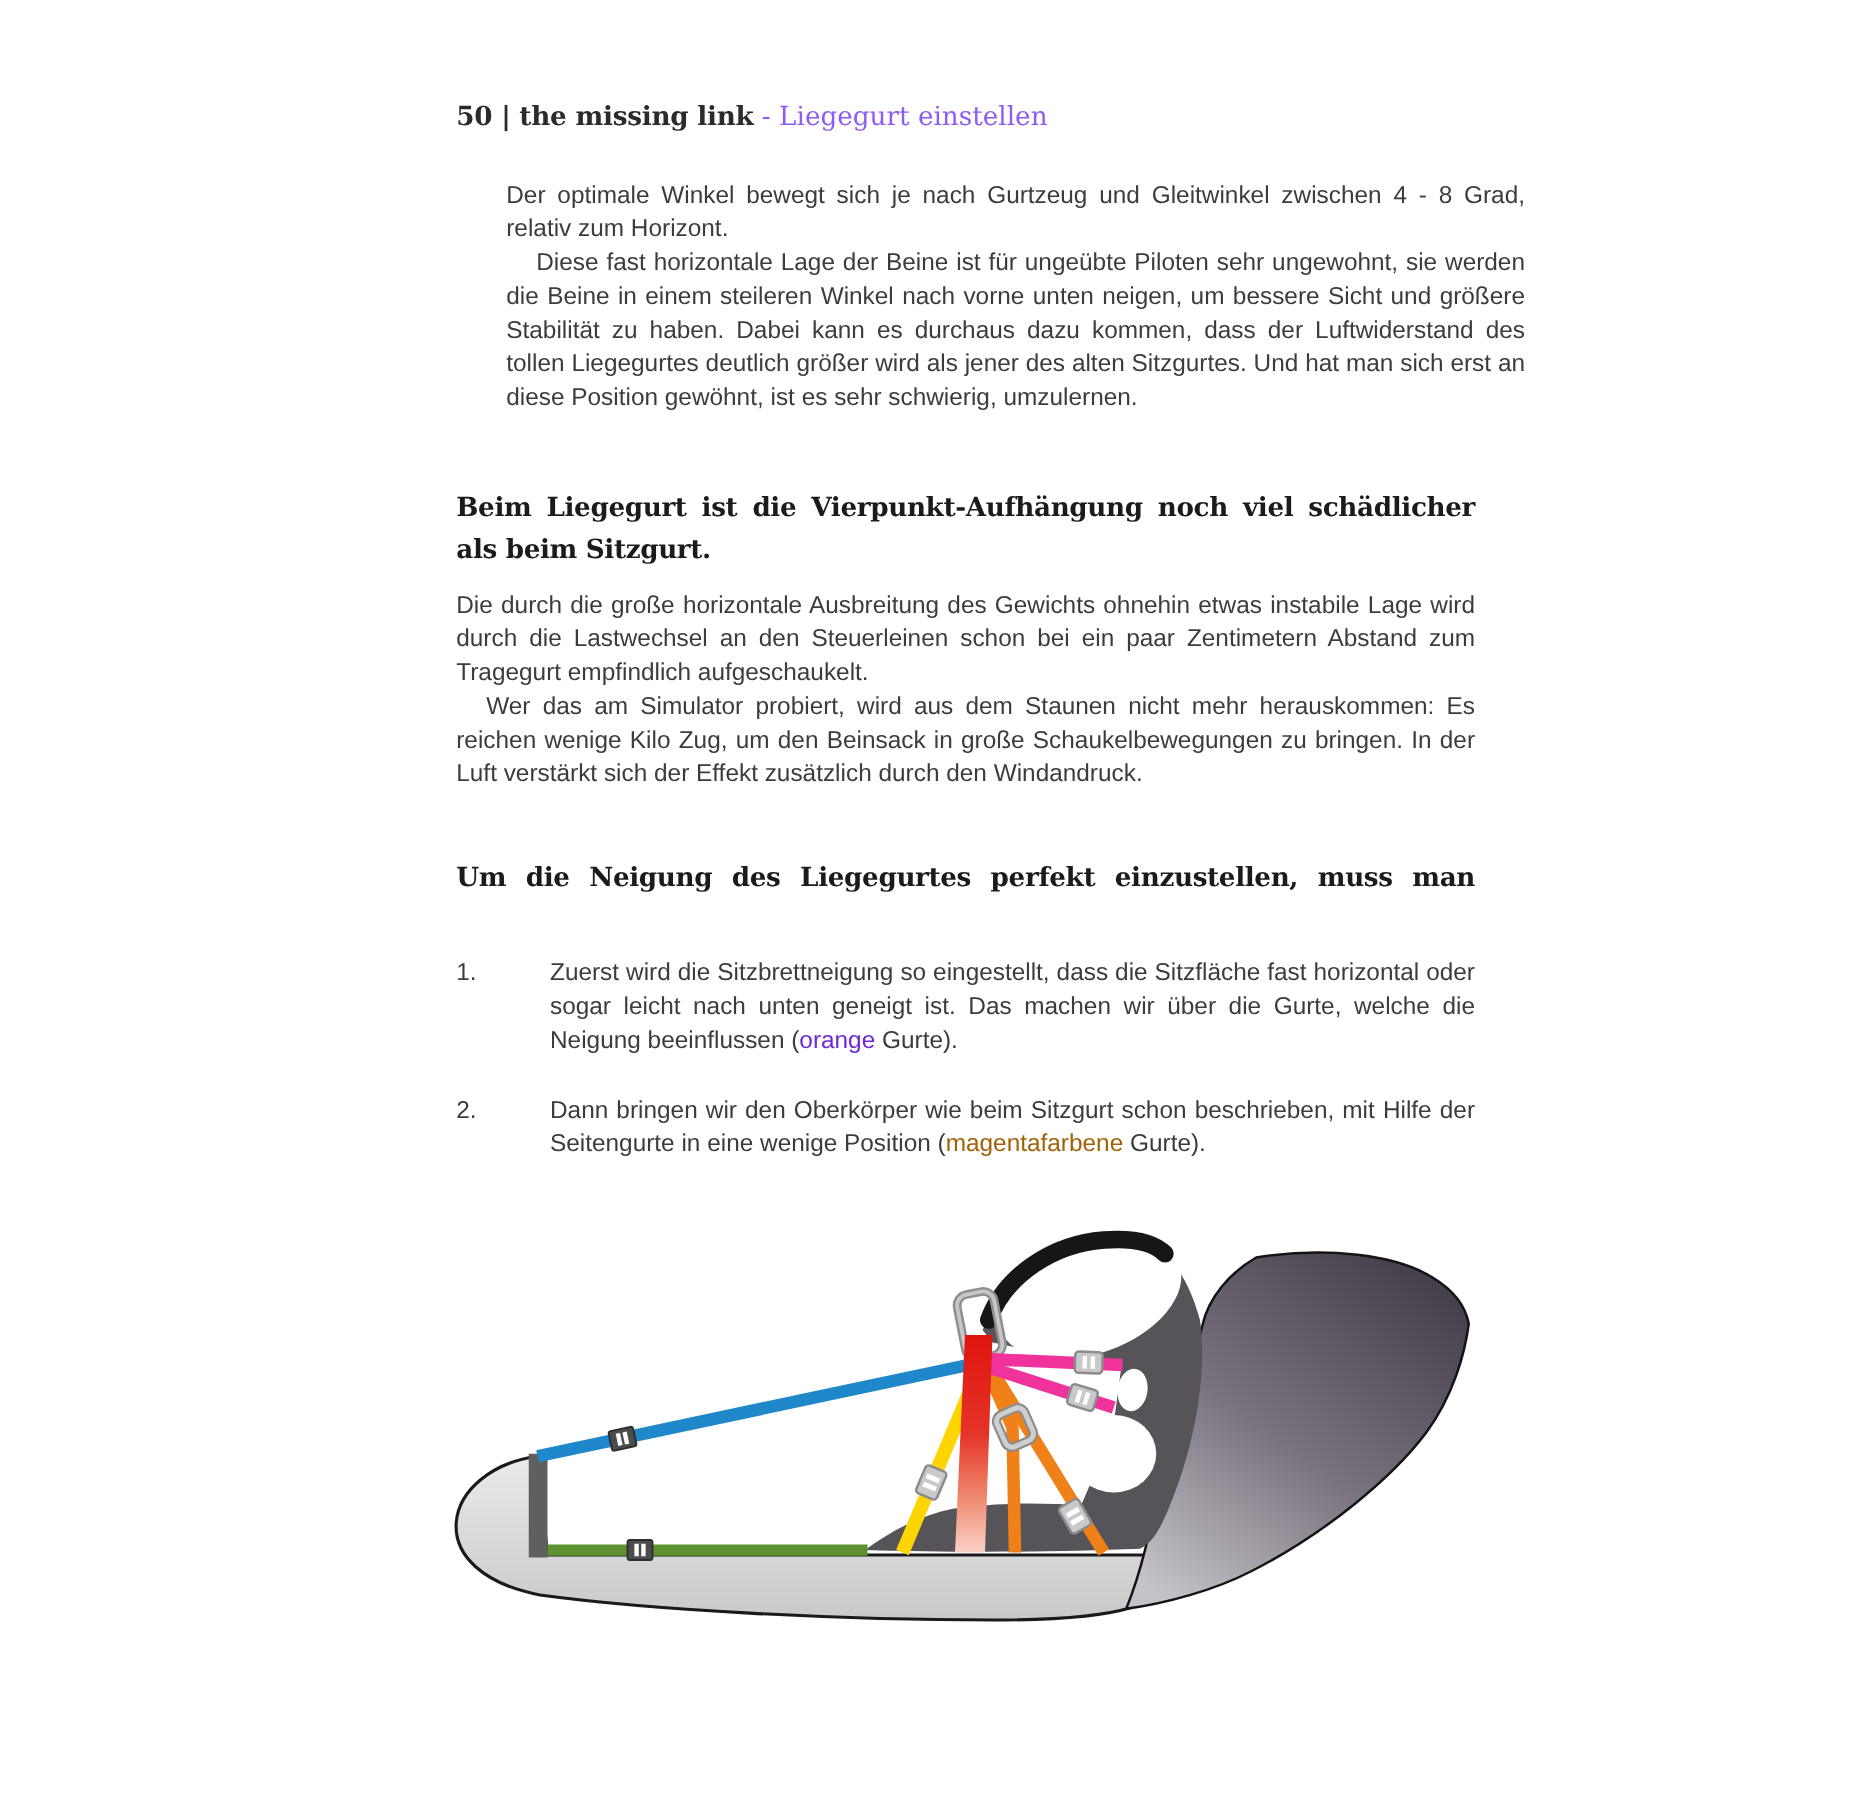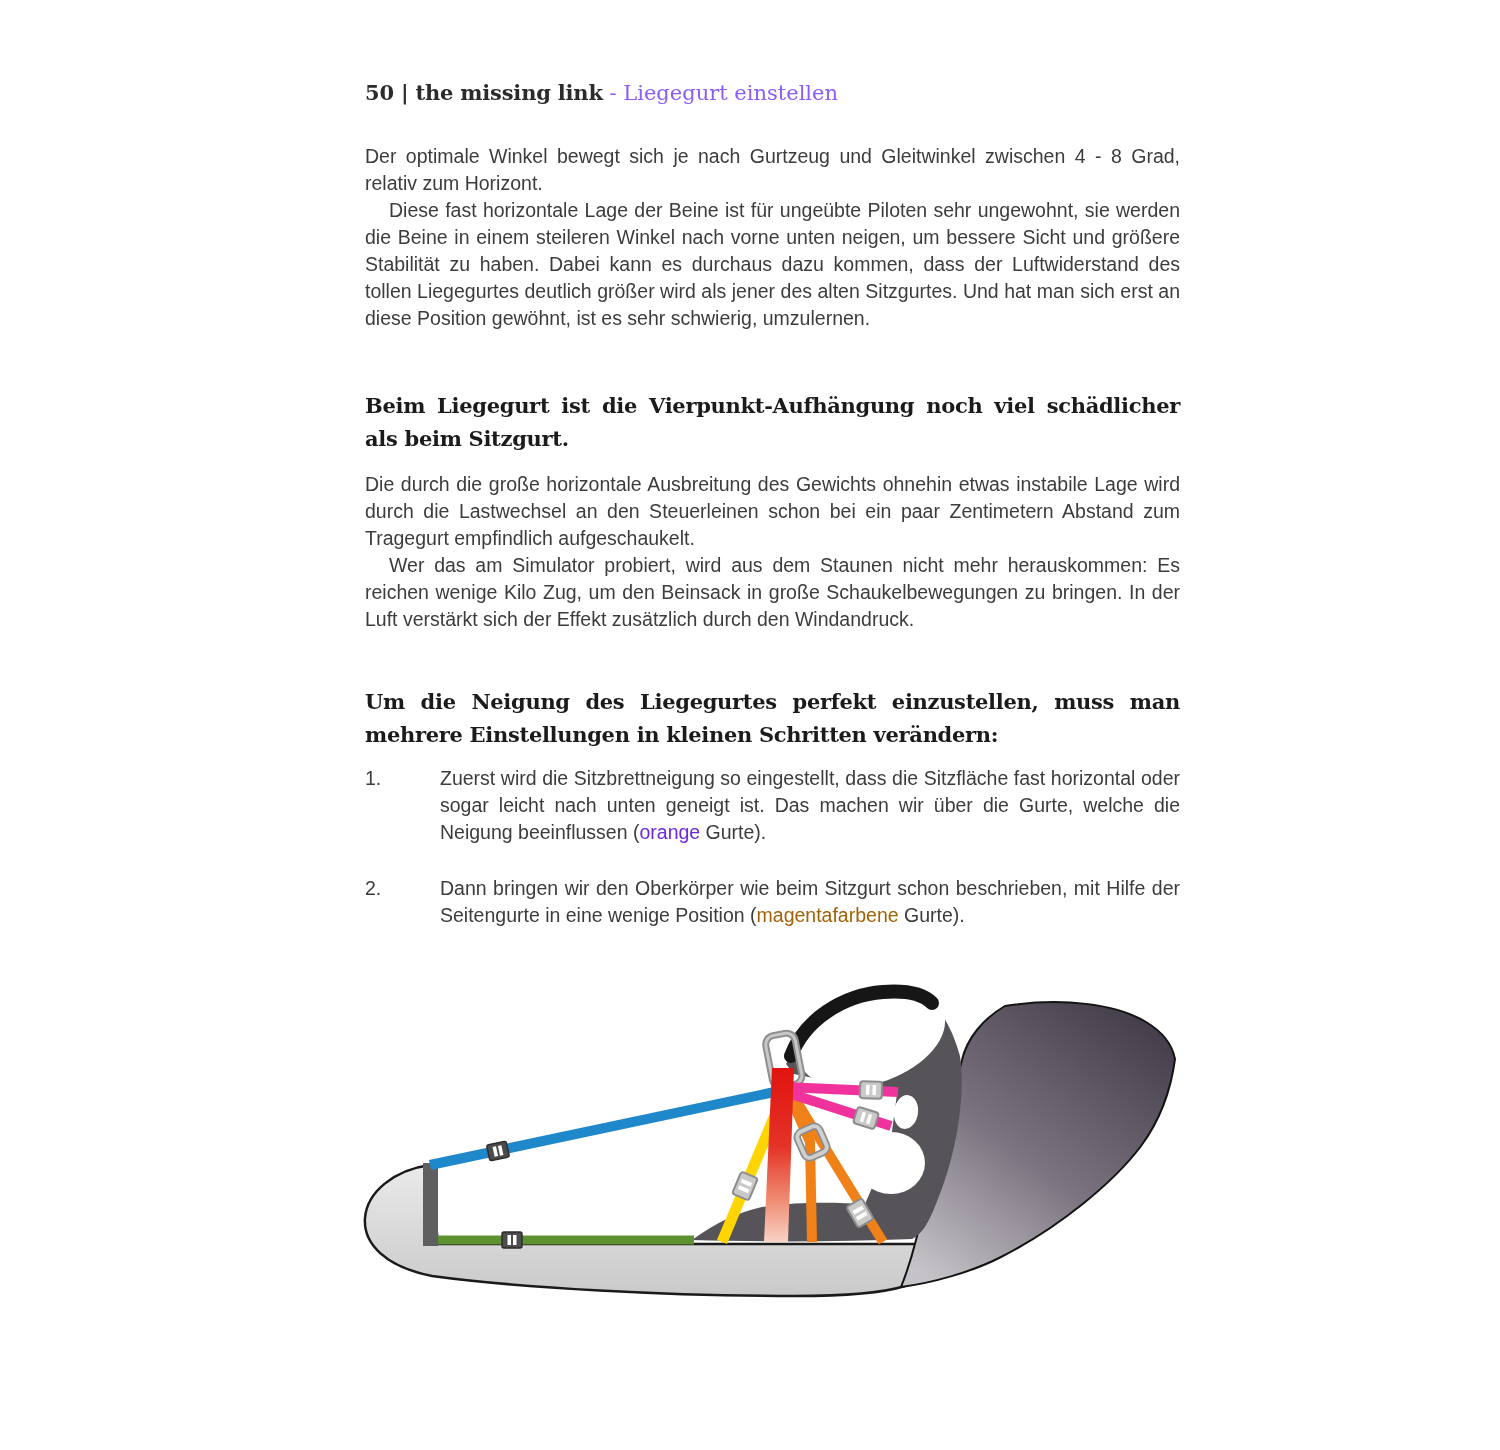--- a/index.html
+++ b/index.html
@@ -29,38 +29,37 @@
 <body>
 
 <div class="page">
 
   <div class="abs hdr">
     <b>50 | the missing link</b>
     <span> </span>
     <span class="muted" style="color: #8b5cf6;">- Liegegurt einstellen</span>
   </div>
 
-  <div class="abs bodytxt" style="top:143px;">
+  <div class="abs bodytxt" style="top:143px;margin-left:40px;">
     <div>Der optimale Winkel bewegt sich je nach Gurtzeug und Gleitwinkel zwischen 4 - 8 Grad, relativ zum Horizont.</div>
     <div class="indent">Diese fast horizontale Lage der Beine ist für ungeübte Piloten sehr ungewohnt, sie werden die Beine in einem steileren Winkel nach vorne unten neigen, um bessere Sicht und größere Stabilität zu haben. Dabei kann es durchaus dazu kommen, dass der Luftwiderstand des tollen Liegegurtes deutlich größer wird als jener des alten Sitzgurtes. Und hat man sich erst an diese Position gewöhnt, ist es sehr schwierig, umzulernen.</div>
   </div>
 
   <div class="abs bodytxt" style="top:471px;">
     <div>Die durch die große horizontale Ausbreitung des Gewichts ohnehin etwas instabile Lage wird durch die Lastwechsel an den Steuerleinen schon bei ein paar Zentimetern Abstand zum Tragegurt empfindlich aufgeschaukelt.</div>
     <div class="indent">Wer das am Simulator probiert, wird aus dem Staunen nicht mehr herauskommen: Es reichen wenige Kilo Zug, um den Beinsack in große Schaukelbewegungen zu bringen. In der Luft verstärkt sich der Effekt zusätzlich durch den Windandruck.</div>
   </div>
 
   <div class="abs headline" style="top:389px;">
     <div class="jline">Beim Liegegurt ist die Vierpunkt-Aufhängung noch viel schädlicher</div>
     <div>als beim Sitzgurt.</div>
   </div>
 
   <div class="abs headline" style="top:685px;">
     <div class="jline">Um die Neigung des Liegegurtes perfekt einzustellen, muss man</div>
-    <div>mehrere Einstellungen in kleinen Schritten verändern:</div>
   </div>
 
   <div class="abs list" style="top:765px;">
     <div class="li">
       <span class="num">1.</span>
       <span>Zuerst wird die Sitzbrettneigung so eingestellt, dass die Sitzfläche fast horizontal oder sogar leicht nach unten geneigt ist. Das machen wir über die Gurte, welche die Neigung beeinflussen (</span><span style="color: #6d28d9;">orange</span><span> Gurte).</span>
     </div>
     <div class="li">
       <span class="num">2.</span>
       <span>Dann bringen wir den Oberkörper wie beim Sitzgurt schon beschrieben, mit Hilfe der Seitengurte in eine wenige Position (</span><span style="color: #a16207;">magentafarbene</span><span> Gurte).</span>

